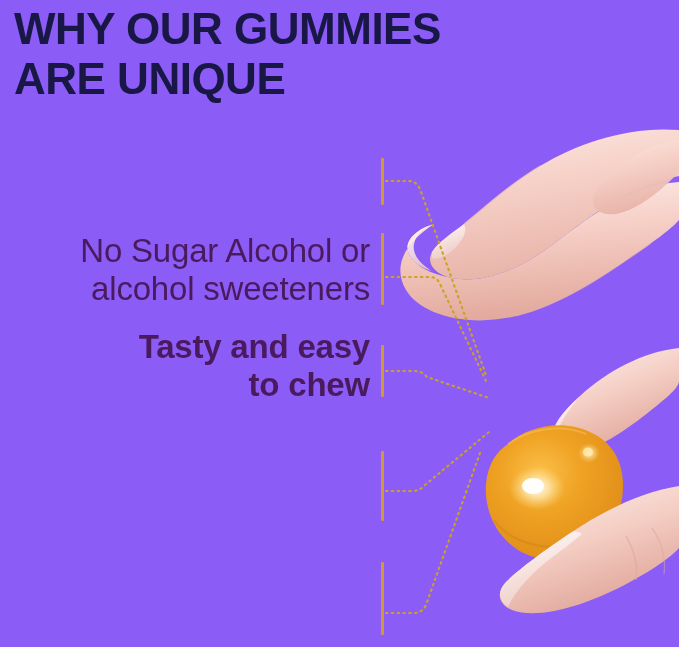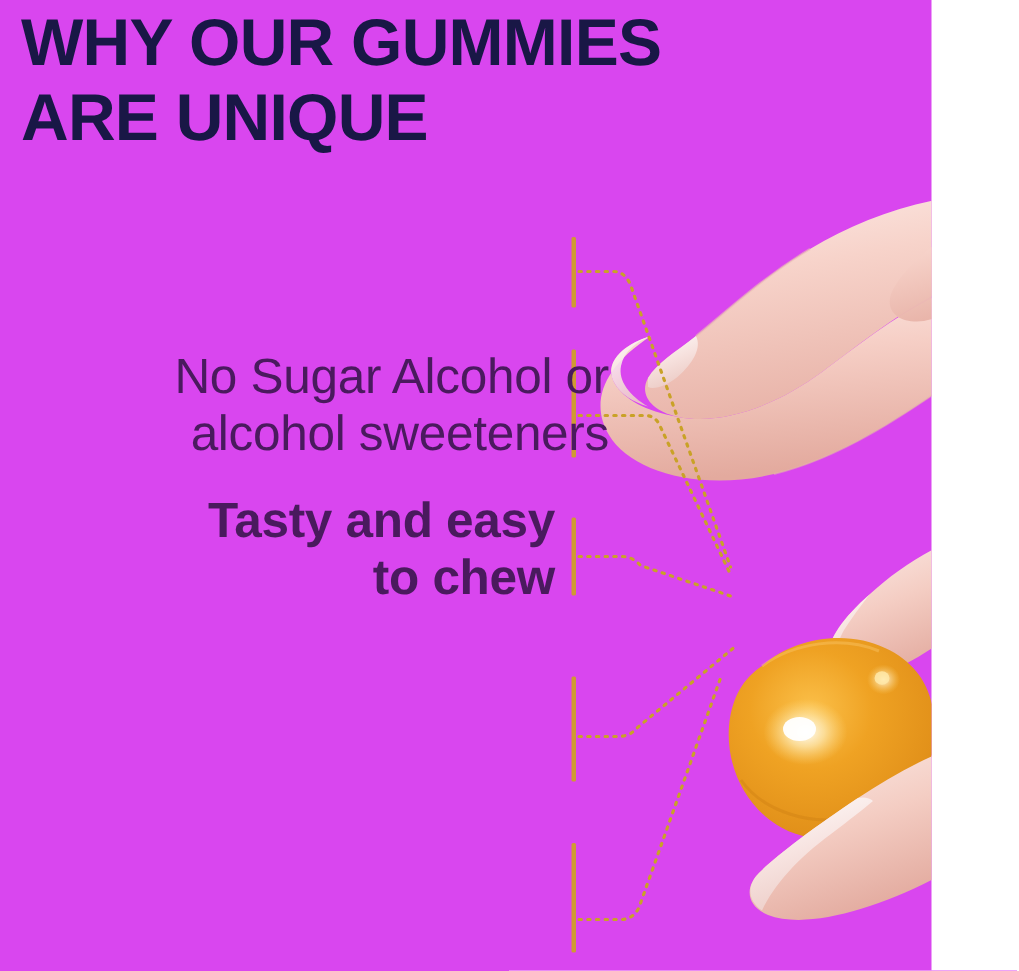--- a/index.html
+++ b/index.html
@@ -3,21 +3,21 @@
 <meta charset="utf-8">
 <style>
   html,body{margin:0;padding:0;}
   body{
     width:679px;height:647px;
     background:#ffffff;
     font-family:"Liberation Sans","DejaVu Sans",sans-serif;
     overflow:hidden;
     position:relative;
   }
-  #stage{position:absolute;left:0;top:0;width:621px;height:647px;overflow:hidden;background:#d946ef;}
+  #stage{position:absolute;left:0;top:0;width:679px;height:647px;overflow:hidden;background:#8b5cf6;}
 
   
   #heading{
     position:absolute;left:14px;top:4px;width:640px;
     font-weight:700;
     font-size:44px;
     line-height:50px;
     letter-spacing:-0.5px;
     color:#191746;
     text-transform:uppercase;
@@ -29,21 +29,21 @@
     position:absolute;
     right:310px;           
     text-align:right;
     color:#4a1a5e;
     font-size:33px;
     line-height:38px;
     letter-spacing:-0.2px;
     white-space:pre-line;
   }
   #feat0{left:0;top:156px;width:370px;}
-  #feat1{left:0;top:232px;width:370px;margin-left:36px;}
+  #feat1{left:0;top:232px;width:370px;}
   #feat2{left:0;top:328px;width:370px;font-weight:bold;}
   #feat3{left:0;top:448px;width:370px;}
   #feat4{left:0;top:560px;width:370px;}
 
   
   .bar{position:absolute;width:3px;background:#cf9a33;border-radius:1px;}
 
   
   #connectors{position:absolute;left:0;top:0;width:679px;height:647px;pointer-events:none;}
 

